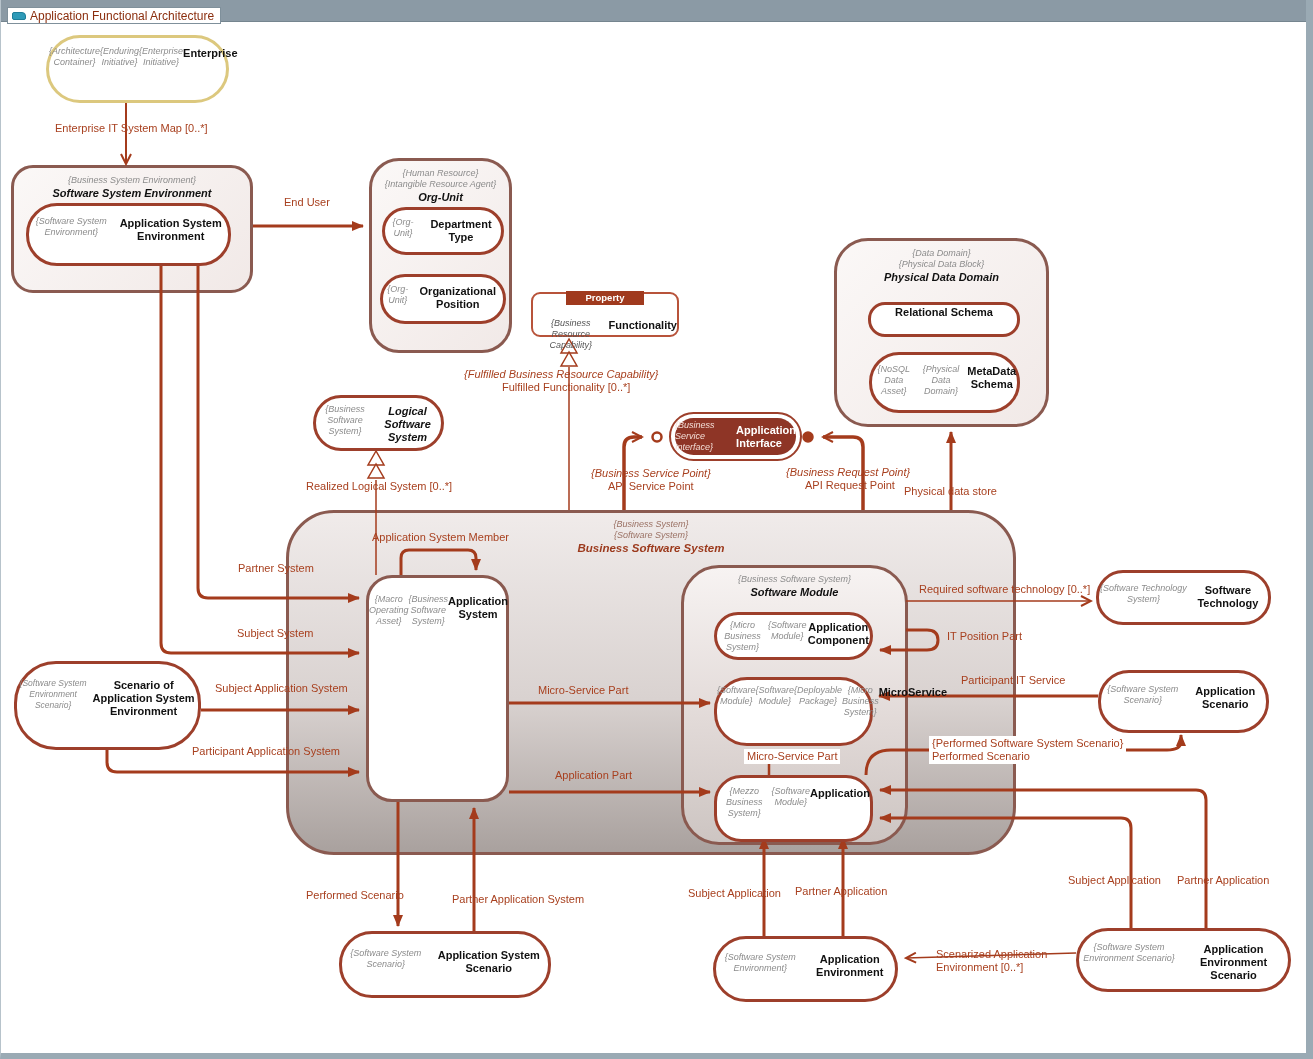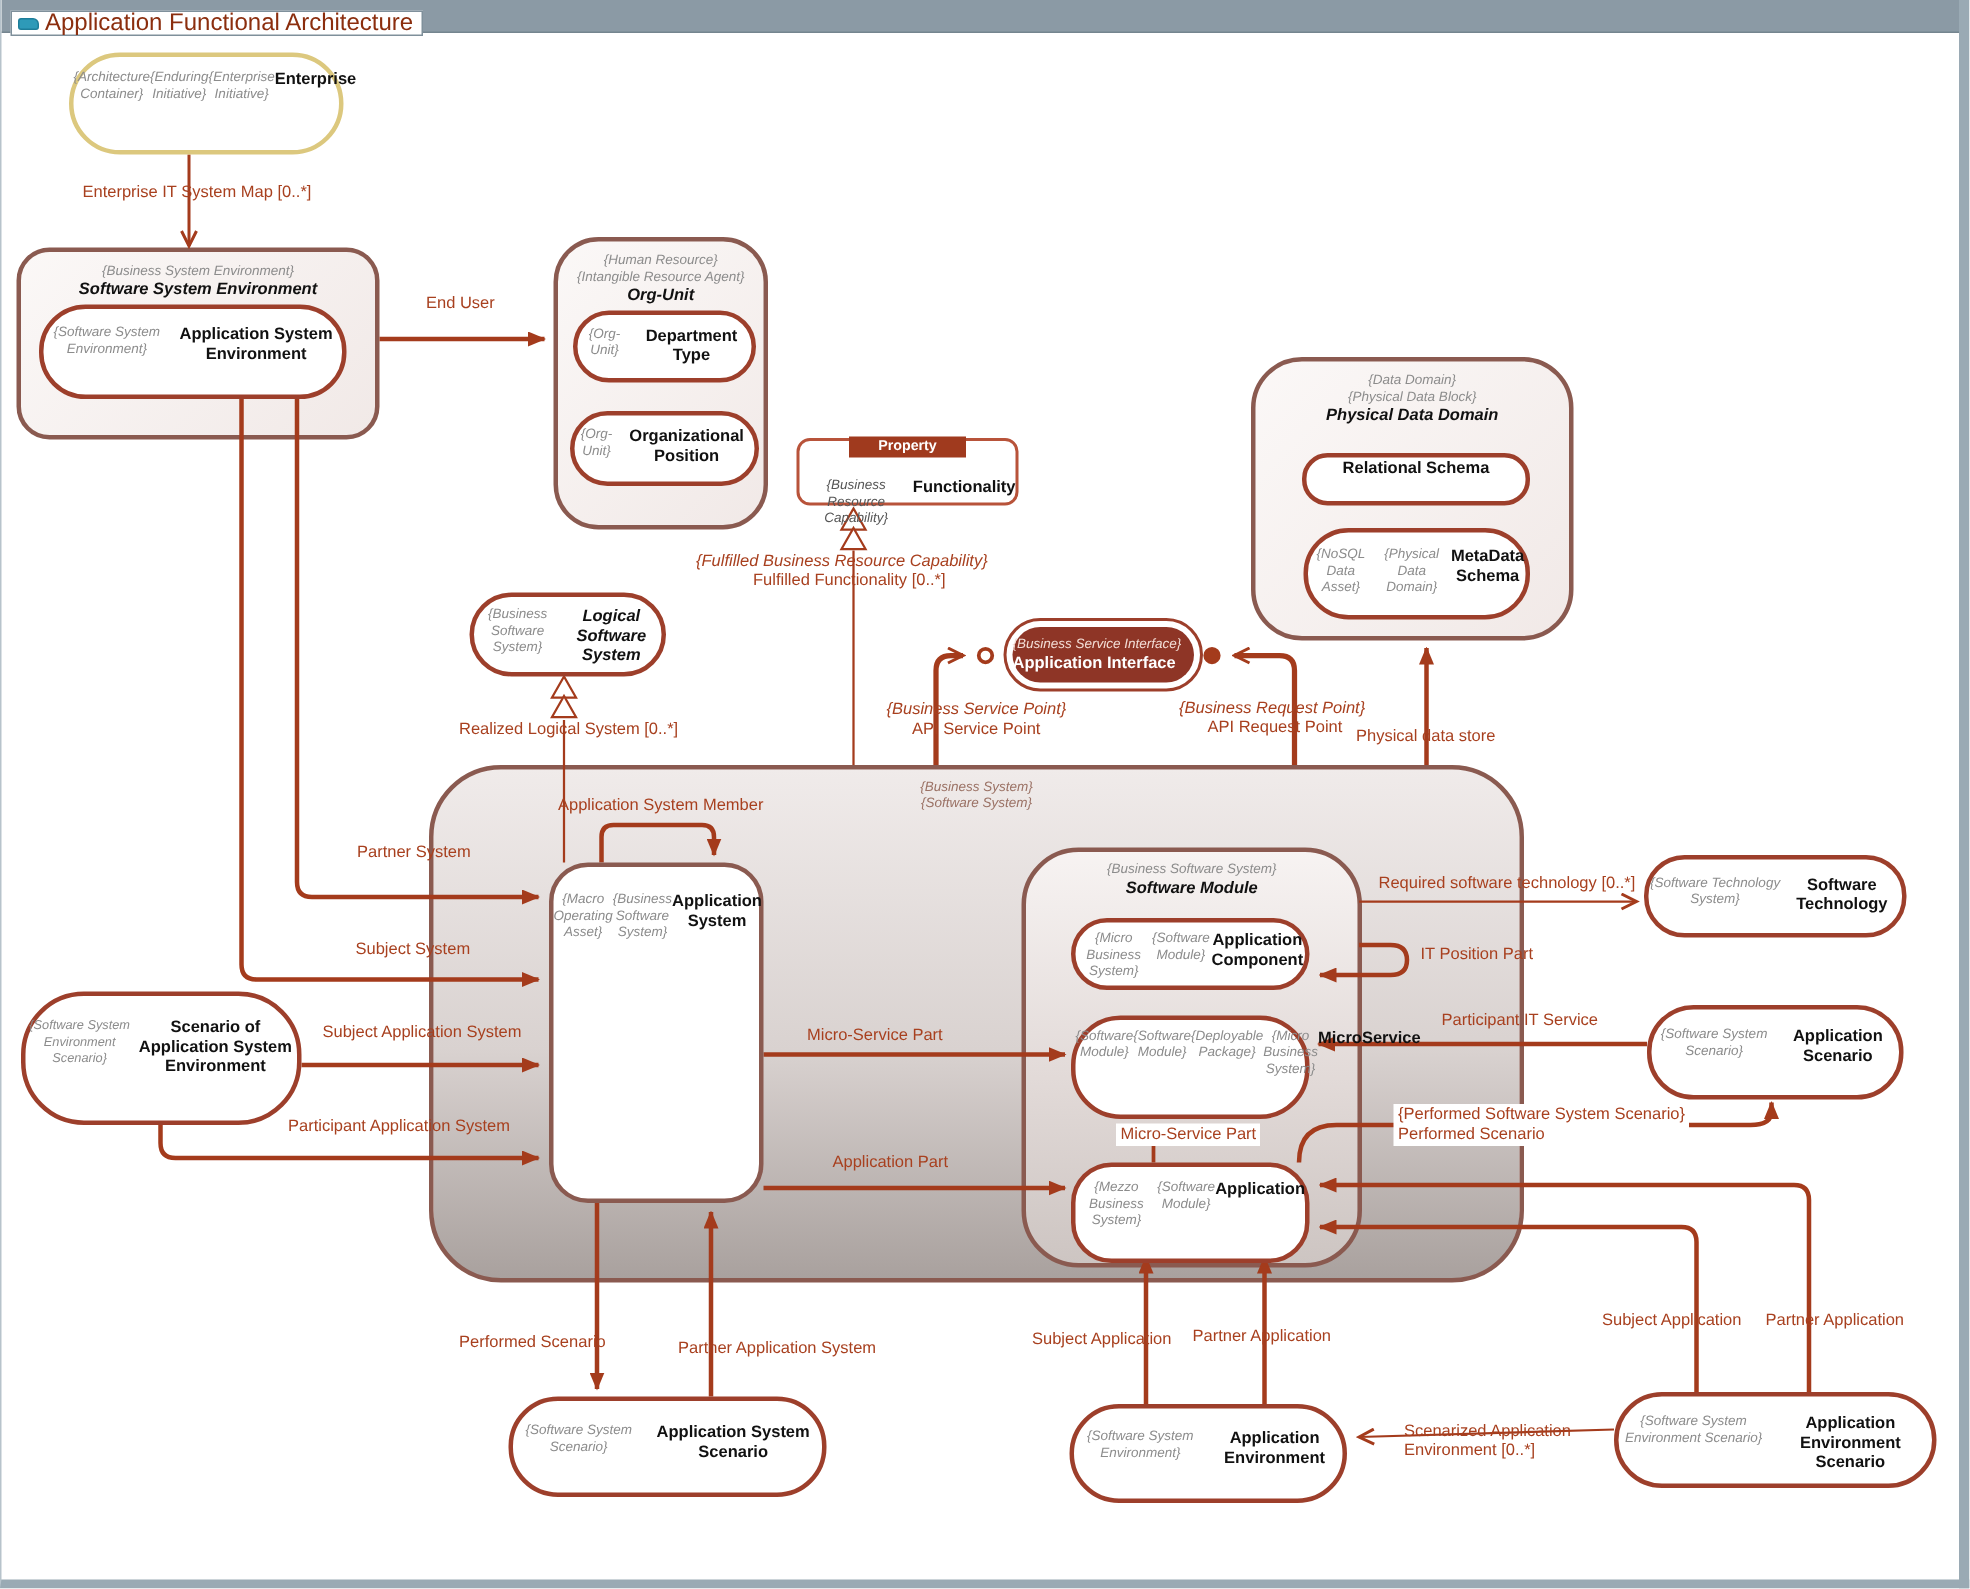--- a/index.html
+++ b/index.html
@@ -2,36 +2,36 @@
 <html><head>
 <meta charset="utf-8">
 <style>
   *{margin:0;padding:0;box-sizing:border-box}
   html,body{background:#fff}
   body{font-family:"Liberation Sans",sans-serif}
   #canvas{position:relative;width:1313px;height:1059px;background:#fff;overflow:hidden;
           border-left:1px solid #b7c3cb;border-right:7px solid #9aaab4;border-bottom:6px solid #9aaab4}
   .titlebar{position:absolute;left:0;top:0;width:100%;height:22px;background:#8b9aa5;border-bottom:1px solid #75858f;z-index:5}
   .chip{position:absolute;left:6px;top:7px;height:17px;background:#fff;border:1px solid #7f909b;
-        display:flex;align-items:center;gap:4px;padding:0 6px 0 4px;font-size:16px;color:#8b2e0e;white-space:nowrap;z-index:6}
+        display:flex;align-items:center;gap:4px;padding:0 6px 0 4px;font-size:12px;color:#8b2e0e;white-space:nowrap;z-index:6}
   .dicon{width:14px;height:8px;background:#2e9ab8;border:1px solid #1d7d99;border-radius:2px 4px 2px 2px}
 
   .ctr{position:absolute;z-index:1;border:3px solid #8a5a50;text-align:center}
   .node{position:absolute;z-index:3;background:#fff;border:3px solid #9d3f2b;display:flex;text-align:center}
   .st{font-size:9px;font-style:italic;color:#8c8c8c;line-height:11px;display:block}
   .nt{font-size:11px;font-weight:bold;color:#111;line-height:13px;display:block;margin-top:1px}
   .it .nt{font-style:italic}
   .softfill{background:linear-gradient(135deg,#fbf8f7 0%,#f1e9e7 100%)}
   .bss{background:linear-gradient(#f0ebea 0%,#d9d2d0 55%,#a9a19e 100%);border-radius:48px}
   .sm{background:linear-gradient(#f7f3f2 0%,#e2dad8 55%,#cdc5c2 100%);border-radius:38px}
   .ctr-head{position:absolute;left:0;right:0;top:7px}
   .bss-head .st{color:#9b7265}
   .bss-head .nt{color:#9c3a1d;font-style:italic;font-size:11.5px}
   .iface-outer{position:absolute;z-index:3;background:#fff;border:2px solid #9d3f2b;border-radius:25px;padding:4px}
-  .iface-inner{width:100%;height:100%;background:#8e3526;border-radius:20px;display:flex;flex-direction:column;justify-content:center}
+  .iface-inner{width:100%;height:100%;background:#8e3526;border-radius:20px;display:flex;flex-direction:row;align-items:center;justify-content:center}
   .iface-inner .st{color:#f3ddd6}
   .iface-inner .nt{color:#fff}
   .tab{position:absolute;left:50%;transform:translateX(-50%);top:-3px;width:78px;height:14px;background:#a03a1e;
        color:#fff;font-size:9.5px;font-weight:bold;line-height:14px;text-align:center;z-index:4}
   .elbl{position:absolute;z-index:4;font-size:11px;color:#a8401f;white-space:nowrap;line-height:13px}
   .elbl.itl{font-style:italic}
   .wbg{background:#fff;padding:1px 3px}
   svg.wires{position:absolute;left:0;top:0;z-index:2}
 </style>
 </head>
@@ -65,20 +65,21 @@
       <span class="st">{Data Domain}</span>
       <span class="st">{Physical Data Block}</span>
       <span class="nt" style="font-style:italic">Physical Data Domain</span>
     </div>
   </div>
 
   <div class="ctr bss" style="left:285px;top:510px;width:730px;height:345px">
     <div class="ctr-head bss-head" style="top:6px">
       <span class="st">{Business System}</span>
       <span class="st">{Software System}</span>
+      <span class="nt">Business Software System</span>
     </div>
   </div>
 
   <div class="ctr sm" style="left:680px;top:565px;width:227px;height:280px">
     <div class="ctr-head" style="top:6px">
       <span class="st">{Business Software System}</span>
       <span class="nt" style="font-style:italic">Software Module</span>
     </div>
   </div>
 

